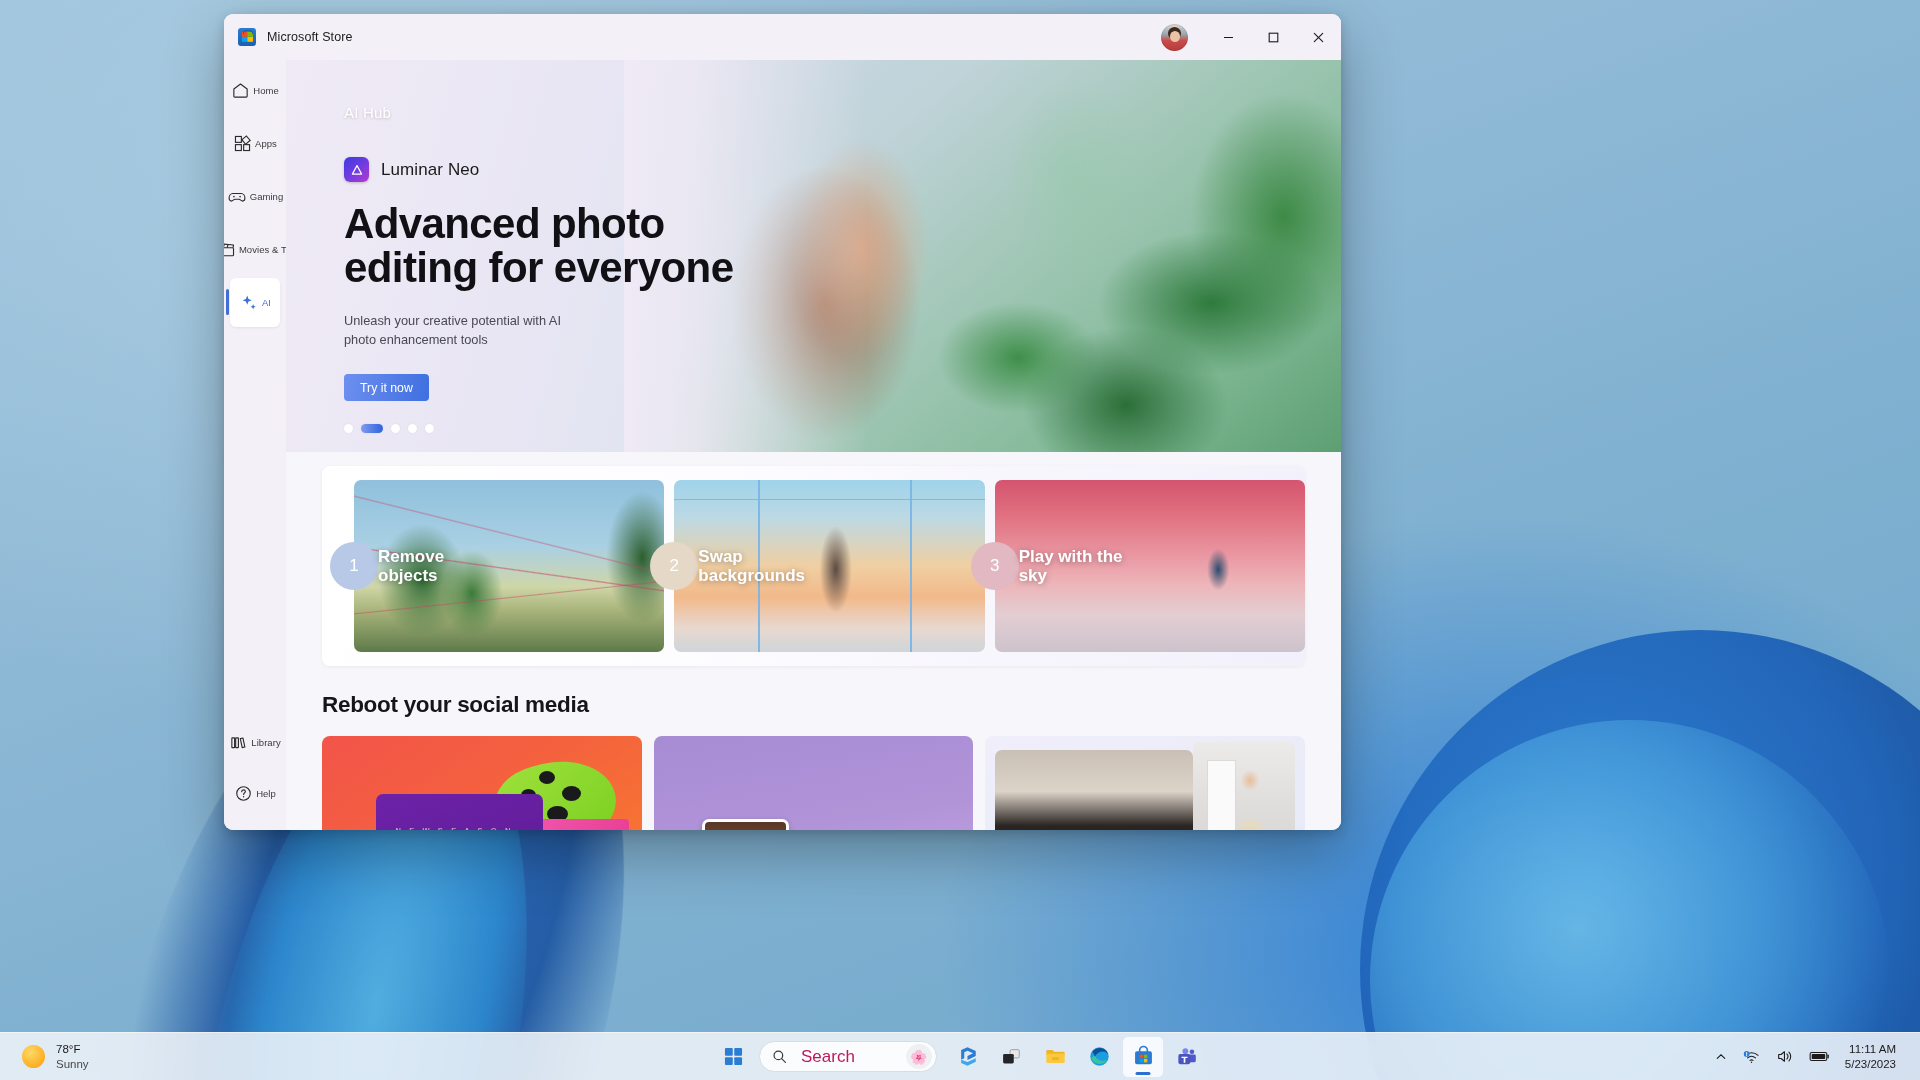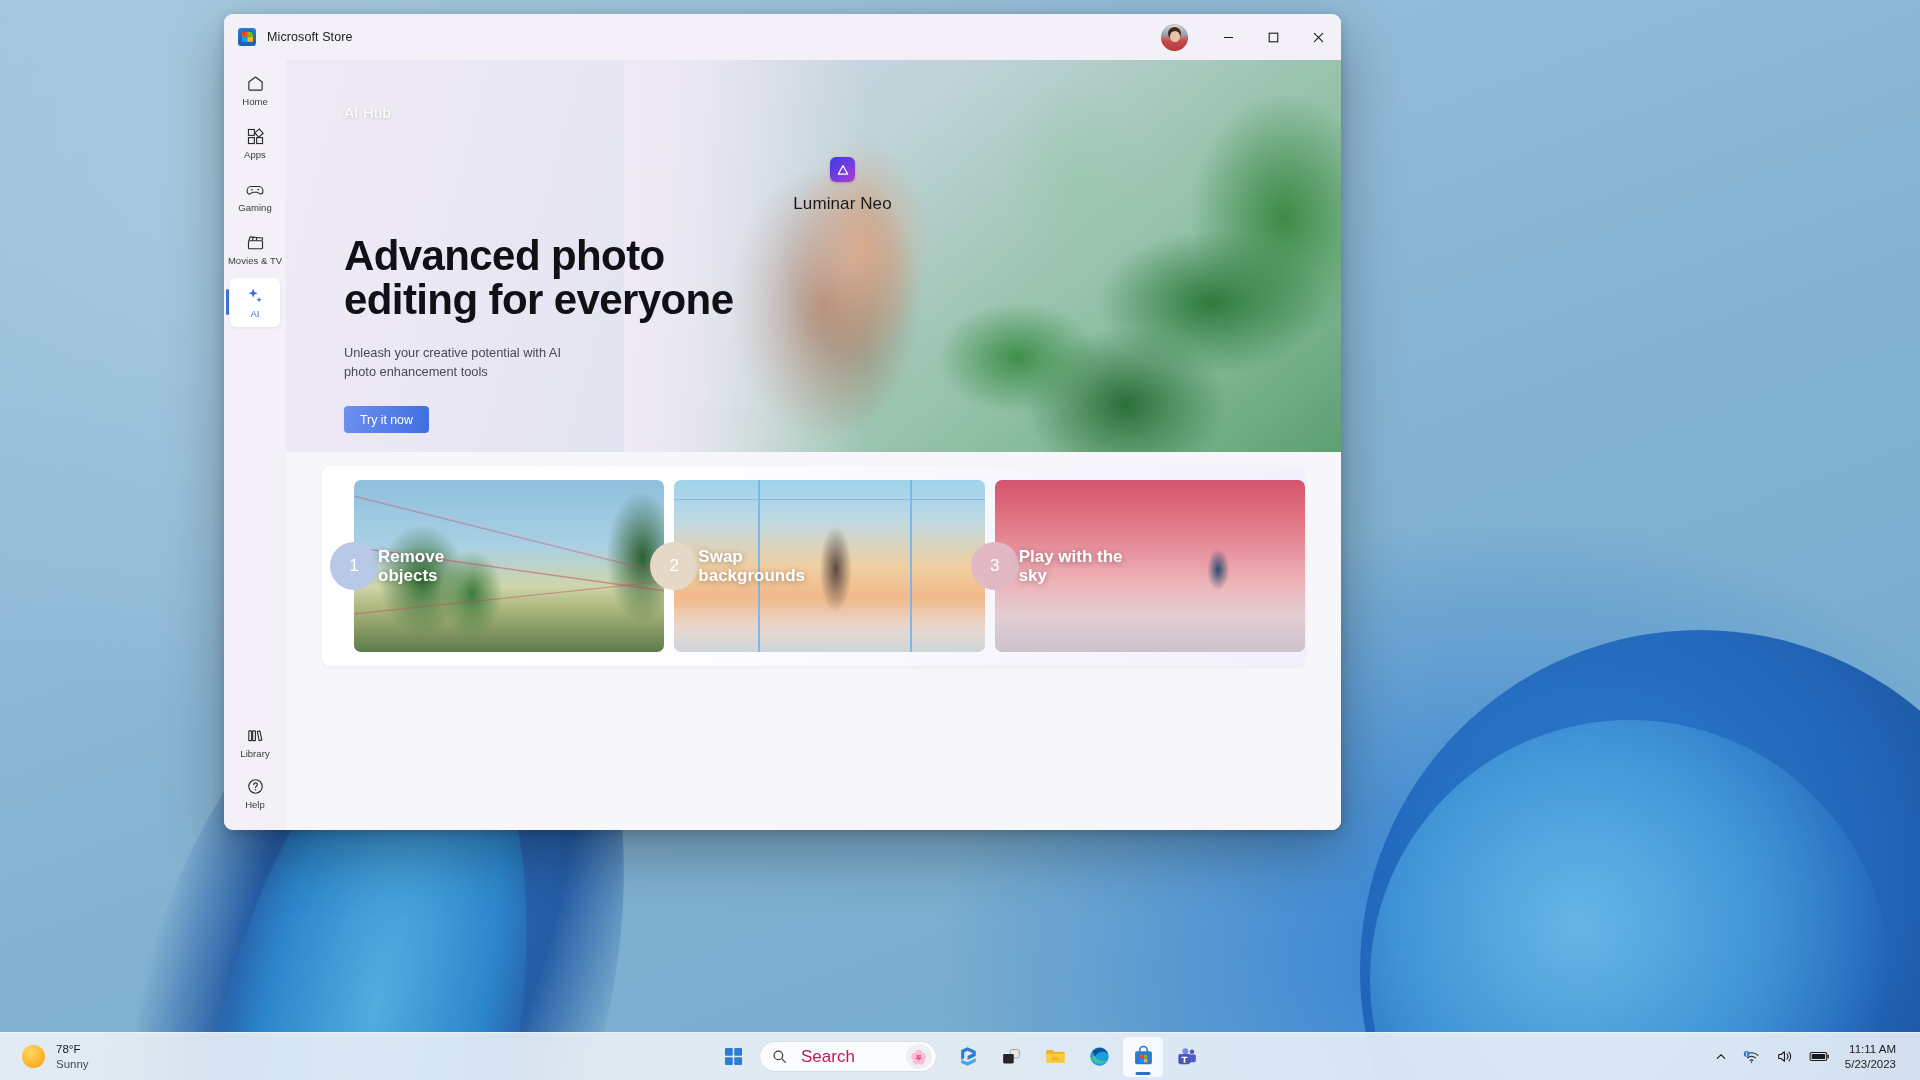--- a/index.html
+++ b/index.html
@@ -154,21 +154,21 @@
   #sidebar {
     width: 62px; flex: 0 0 62px;
     background: #f3f1f7;
     display: flex; flex-direction: column;
     padding-top: 4px;
   }
   .nav-item {
     height: 49px;
     margin: 2px 6px;
     border-radius: 6px;
-    display: flex; flex-direction: column;
+    display: flex; flex-direction: row;
     align-items: center; justify-content: center;
     gap: 3px;
     cursor: pointer;
     position: relative;
   }
   .nav-item.active {
     background: #ffffff;
     box-shadow: 0 1px 3px rgba(0,0,0,.07);
   }
   .nav-item.active::before {
@@ -228,21 +228,20 @@
     height: 100%;
   }
   #hero-eyebrow {
     font-size: 15px; color: #ffffff;
     font-weight: 400; letter-spacing: .2px;
     text-shadow: 0 1px 3px rgba(0,0,0,.18);
   }
   #hero-brand {
     display: flex; align-items: center; gap: 12px;
     margin-top: 36px;
-    flex-direction: column;
   }
   #brand-logo {
     width: 25px; height: 25px; border-radius: 6px;
     background: linear-gradient(140deg, #3f3ae0 0%, #6c3ce0 48%, #b53ad0 100%);
     display: flex; align-items: center; justify-content: center;
     box-shadow: 0 1px 3px rgba(0,0,0,.2);
   }
   #brand-name { font-size: 17px; color: #1b1b1b; letter-spacing: .1px; }
   #hero-title {
     margin-top: 20px;
@@ -722,20 +721,48 @@
               <div class="step-label">Swap backgrounds</div>
             </div>
             <div class="step-card">
               <div class="step-img" id="step-img-3"></div>
               <div class="step-badge" style="background:#e2b9c2">3</div>
               <div class="step-label">Play with the sky</div>
             </div>
           </div>
         </div>
 
+        <div id="reboot">
+          <div id="reboot-title">Reboot your social media</div>
+          <div id="reboot-cards">
+
+            <div class="social-card" id="social-1">
+              <div class="blob-green"></div>
+              <div class="spot" style="width:16px;height:13px;right:27%;top:22%"></div>
+              <div class="spot" style="width:19px;height:15px;right:19%;top:31%"></div>
+              <div class="spot" style="width:15px;height:12px;right:33%;top:33%"></div>
+              <div class="spot" style="width:21px;height:16px;right:23%;top:44%"></div>
+              <div class="blob-pink"></div>
+              <div class="inner-card"></div>
+              <div class="newseason">N E W   S E A S O N</div>
+
+            </div>
+
+            <div class="social-card" id="social-2">
+              <div class="portrait"></div>
+
+            </div>
+
+            <div class="social-card" id="social-3">
+              <div class="vid-main"></div>
+              <div class="vid-side"></div>
+            </div>
+
+          </div>
+        </div>
 
       </div>
     </div>
   </div>
 
   <div id="taskbar">
 
     <div id="weather">
       <div id="weather-icon"></div>
       <div id="weather-text">

